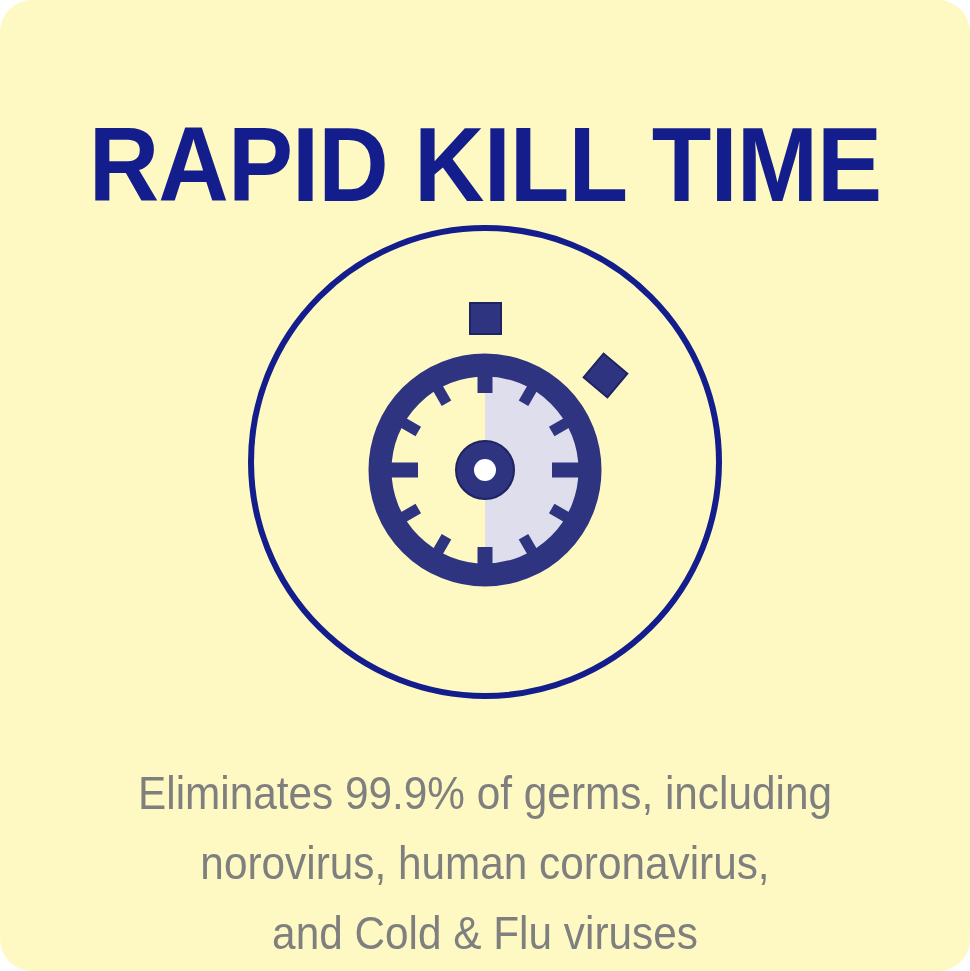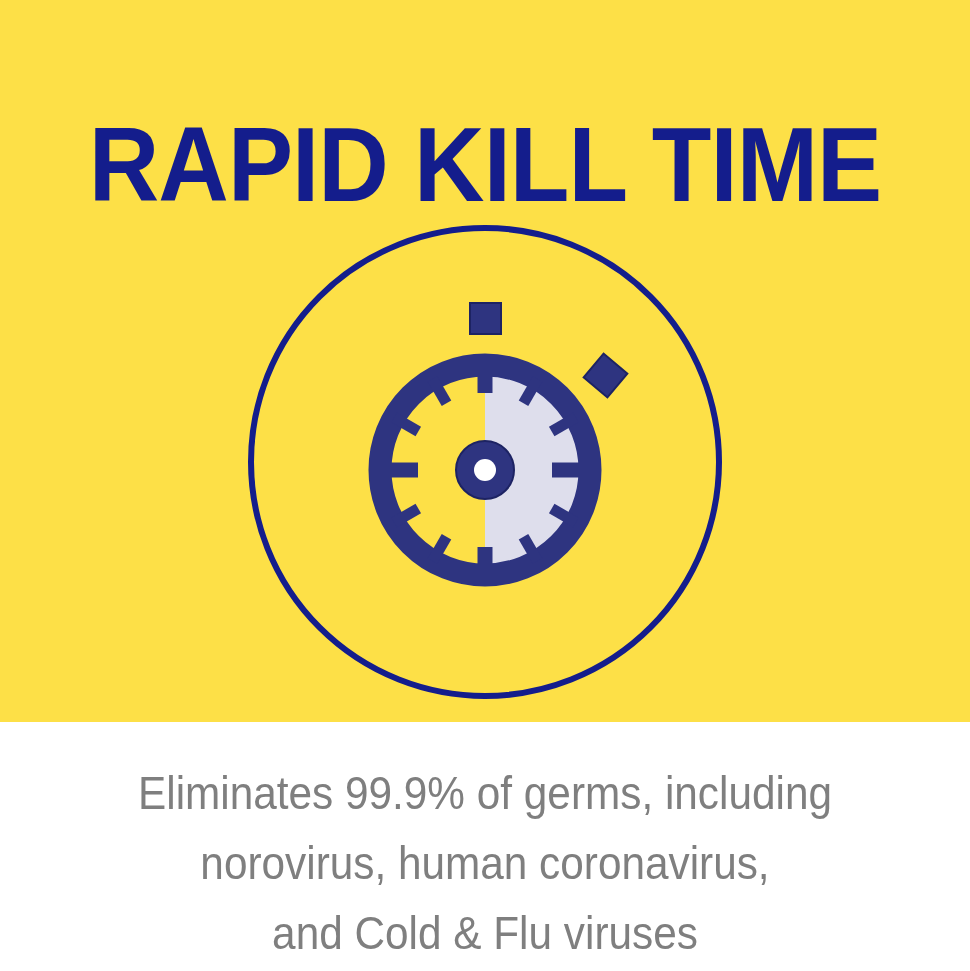--- a/index.html
+++ b/index.html
@@ -11,22 +11,23 @@
     width: 970px;
     height: 971px;
     overflow: hidden;
     font-family: "Liberation Sans", "DejaVu Sans", sans-serif;
     position: relative;
   }
 
   #page {
     position: relative;
     width: 970px;
-    height: 722px;
-    background: #fde047;
+    height: 971px;
+    background: #fef9c3;
+    border-radius: 32px;
   }
 
   
   #headline {
     position: absolute;
     left: 0;
     top: 40px;
     width: 970px;
     text-align: center;
     color: #141d8c;

